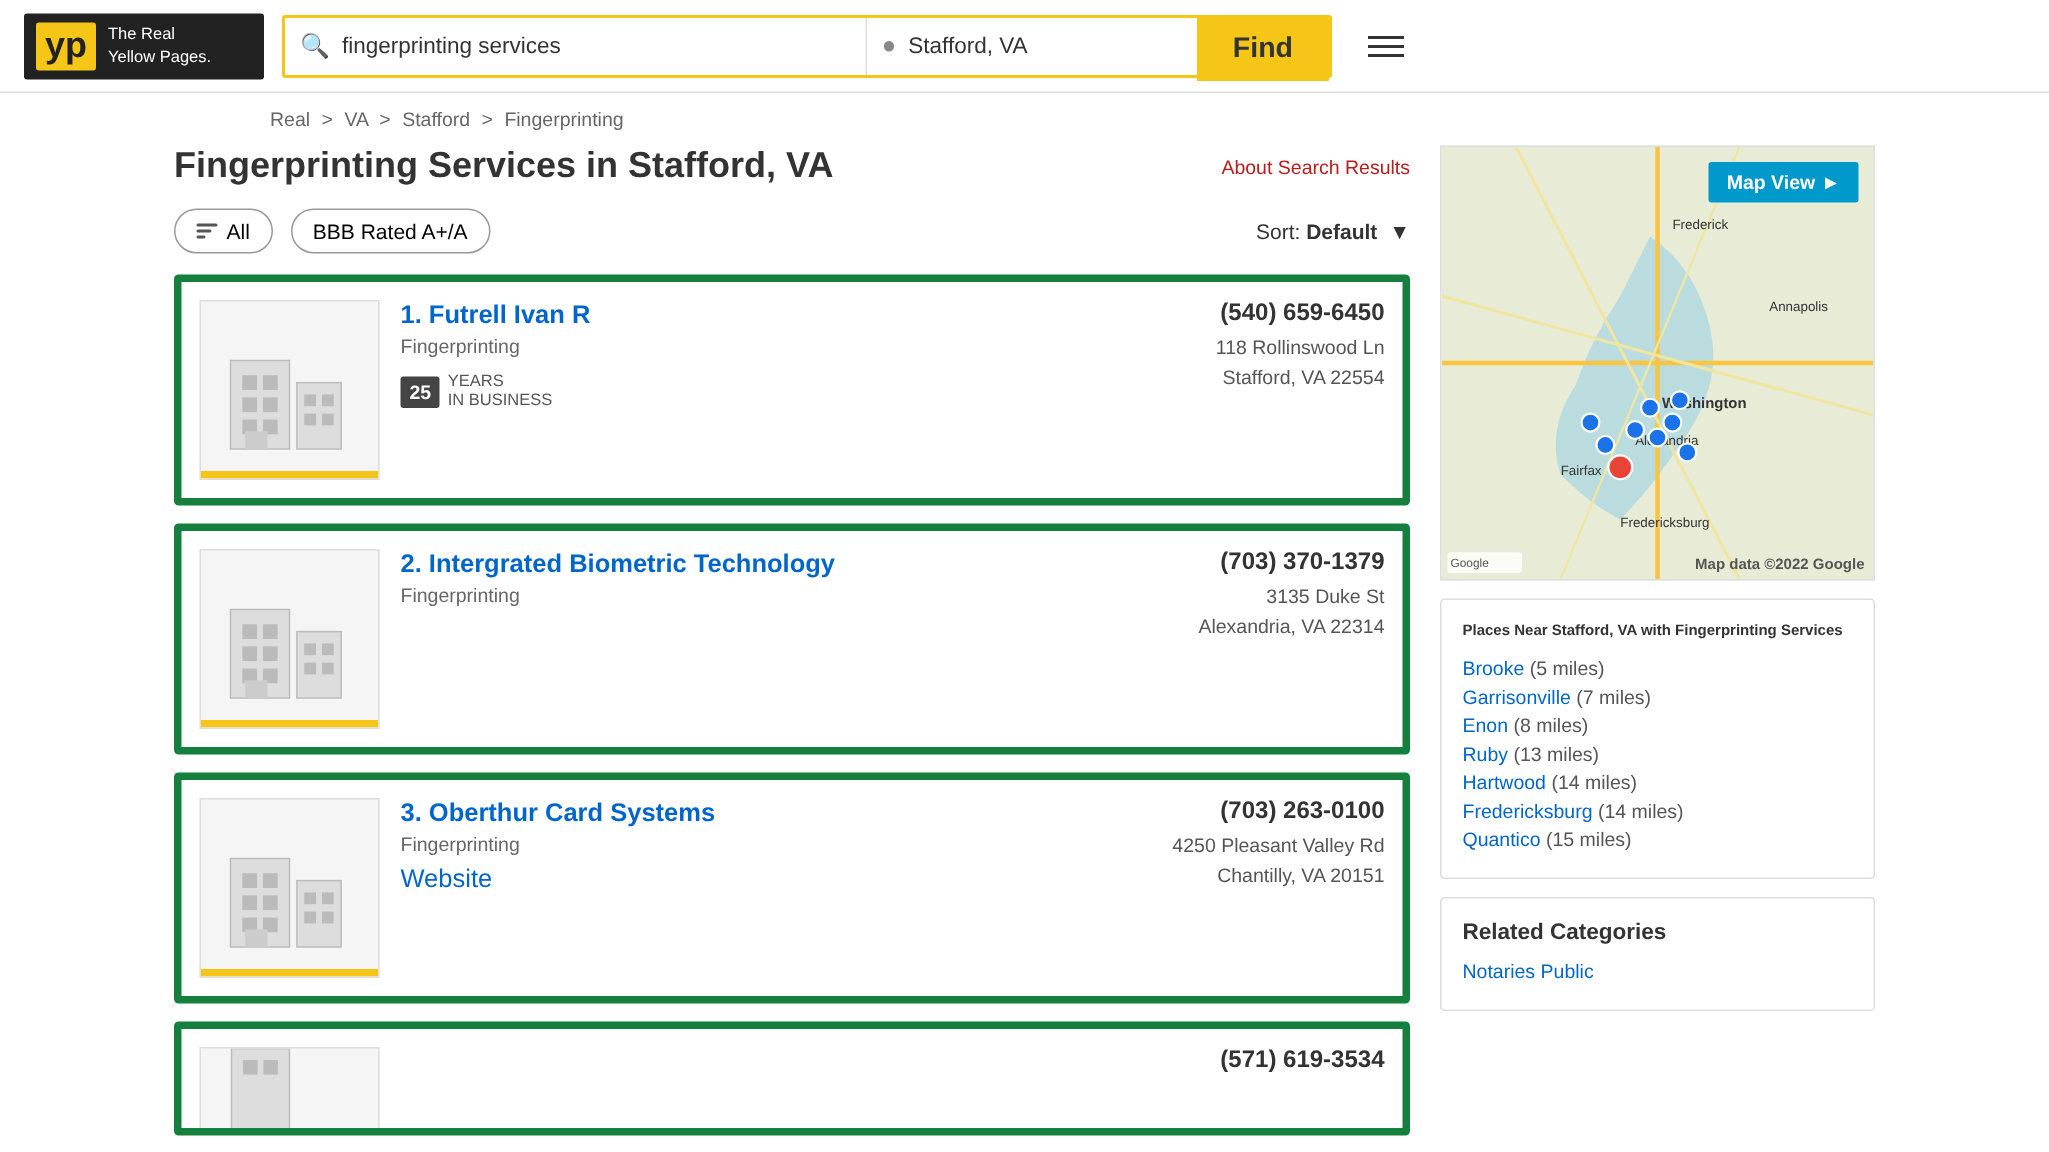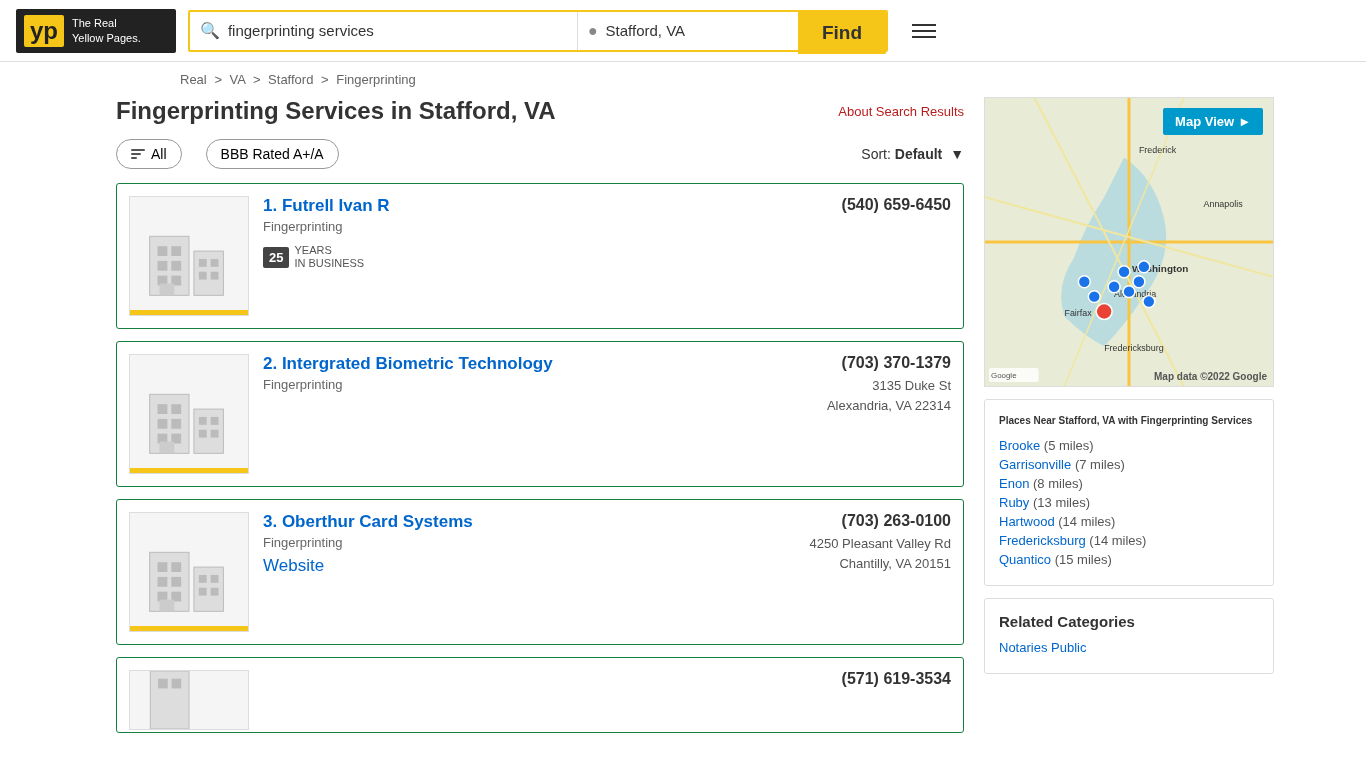--- a/index.html
+++ b/index.html
@@ -107,23 +107,22 @@
     }
     .breadcrumb a {
       color: #666;
       text-decoration: none;
     }
     .breadcrumb .separator { margin: 0 4px; }
 
     
     .main-content {
       display: flex;
-      padding: 0 92px;
+      padding: 0 116px;
       gap: 20px;
-      margin-left: 24px;
     }
 
     
     .left-col {
       flex: 1;
       min-width: 0;
     }
 
     
     .title-row {
@@ -141,21 +140,21 @@
       color: #b91c1c;
       font-size: 13px;
       text-decoration: none;
       cursor: pointer;
     }
 
     
     .filter-bar {
       display: flex;
       align-items: center;
-      gap: 24px;
+      gap: 12px;
       margin-bottom: 14px;
     }
     .filter-btn {
       display: flex;
       align-items: center;
       gap: 6px;
       border: 1px solid #999;
       border-radius: 20px;
       padding: 6px 14px;
       background: #fff;
@@ -177,21 +176,21 @@
       margin-left: auto;
       font-size: 14px;
       color: #333;
     }
     .sort-bar strong { cursor: pointer; }
     .sort-bar .chevron { margin-left: 4px; }
 
     
     .listing-card {
       display: flex;
-      border: 1px solid #15803d;
+      border: 5px solid #15803d;
       border-radius: 3px;
       margin-bottom: 12px;
       padding: 12px;
       gap: 14px;
       background: #fff;
     }
     .listing-thumb {
       width: 120px;
       min-width: 120px;
       height: 120px;
@@ -472,20 +471,23 @@
       <div class="listing-info">
         <a href="#" class="listing-name">1. Futrell Ivan R</a>
         <div class="listing-category">Fingerprinting</div>
         <div class="years-badge">
           <span class="years-num">25</span>
           <span class="years-label">YEARS<br>IN BUSINESS</span>
         </div>
       </div>
       <div class="listing-contact">
         <div class="listing-phone">(540) 659-6450</div>
+        <div class="listing-address">
+          118 Rollinswood Ln<br>Stafford, VA 22554
+        </div>
       </div>
     </div>
 
     <div class="listing-card">
       <div class="listing-thumb">
         <svg class="building-svg" viewBox="0 0 120 120" xmlns="http://www.w3.org/2000/svg">
           <rect x="20" y="40" width="40" height="60" fill="#ddd" stroke="#bbb" stroke-width="1"></rect>
           <rect x="65" y="55" width="30" height="45" fill="#ddd" stroke="#bbb" stroke-width="1"></rect>
           <rect x="28" y="50" width="10" height="10" fill="#bbb"></rect>
           <rect x="42" y="50" width="10" height="10" fill="#bbb"></rect>

